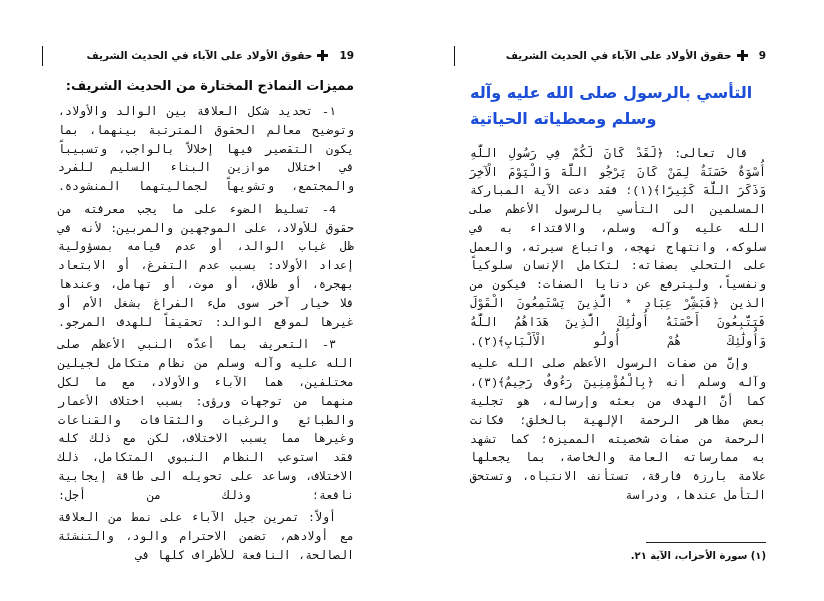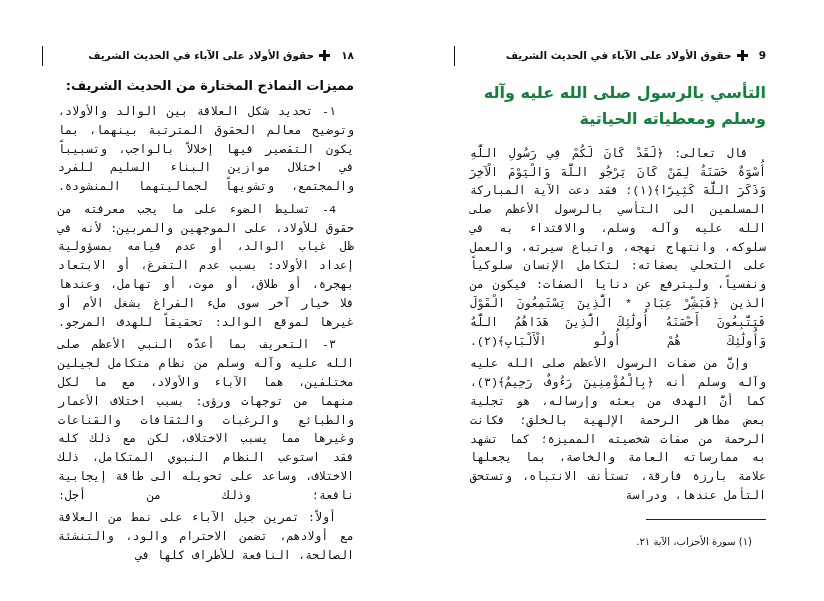--- a/index.html
+++ b/index.html
@@ -83,26 +83,26 @@
   .header .hdr-title {
     font-size: 10.5px;
     font-weight: bold;
     color: #111;
     white-space: nowrap;
     text-align: center;
   }
 
   
   .title {
-    text-align: right;
+    text-align: left;
     font-size: 16px;
     font-weight: bold;
     line-height: 1.65;
     margin: 14px 0 12px 0;
-    color: #15803d;
+    color: #1d4ed8;
   }
   .subtitle {
     text-align: right;
     font-size: 13px;
     font-weight: bold;
     margin: 12px 0 10px 0;
     color: #0c0c0c;
   }
   p.para {
     margin: 0 0 4px 0;
@@ -127,21 +127,22 @@
   .fn-rule {
     width: 120px;
     height: 1px;
     background: #222;
     margin: 0 0 5px 0;
   }
   .fn {
     font-size: 10px;
     line-height: 1.55;
     text-align: right;
-    margin: 14px;
+    margin: 0;
+    font-weight: bold;
   }
 </style>
 </head>
 <body>
 
 <div class="spread">
 
   <div class="page page-right">
     <div class="page-inner">
 
@@ -163,21 +164,21 @@
       </div>
 
     </div>
   </div>
 
   <div class="page page-left">
     <div class="page-inner">
 
       <div class="header">
         <span class="hdr-rule"></span>
-        <span class="page-num">١٨</span>
+        <span class="page-num">19</span>
         <span class="deco"></span>
         <span class="hdr-title">حقوق الأولاد على الآباء في الحديث الشريف</span>
       </div>
 
       <h2 class="subtitle">مميزات النماذج المختارة من الحديث الشريف:</h2>
 
       <p class="para indent">١- تحديد شكل العلاقة بين الوالد والأولاد، وتوضيح معالم الحقوق المترتبة بينهما، بما يكون التقصير فيها إخلالاً بالواجب، وتسبيباً في اختلال موازين البناء السليم للفرد والمجتمع، وتشويهاً لجماليتهما المنشودة.</p>
       <p class="para indent">4- تسليط الضوء على ما يجب معرفته من حقوق للأولاد، على الموجهين والمربين: لأنه في ظل غياب الوالد، أو عدم قيامه بمسؤولية إعداد الأولاد: بسبب عدم التفرغ، أو الابتعاد بهجرة، أو طلاق، أو موت، أو تهامل، وعندها فلا خيار آخر سوى ملء الفراغ بشغل الأم أو غيرها لموقع الوالد: تحقيقاً للهدف المرجو.</p>
       <p class="para indent">٣- التعريف بما أعدّه النبي الأعظم صلى الله عليه وآله وسلم من نظام متكامل لجيلين مختلفين، هما الآباء والأولاد، مع ما لكل منهما من توجهات ورؤى: بسبب اختلاف الأعمار والطبائع والرغبات والثقافات والقناعات وغيرها مما يسبب الاختلاف، لكن مع ذلك كله فقد استوعب النظام النبوي المتكامل، ذلك الاختلاف، وساعد على تحويله الى طاقة إيجابية نافعة؛ وذلك من أجل:</p>
       <p class="para indent last-right">أولاً: تمرين جيل الآباء على نمط من العلاقة مع أولادهم، تضمن الاحترام والود، والتنشئة الصالحة، النافعة للأطراف كلها في</p>

